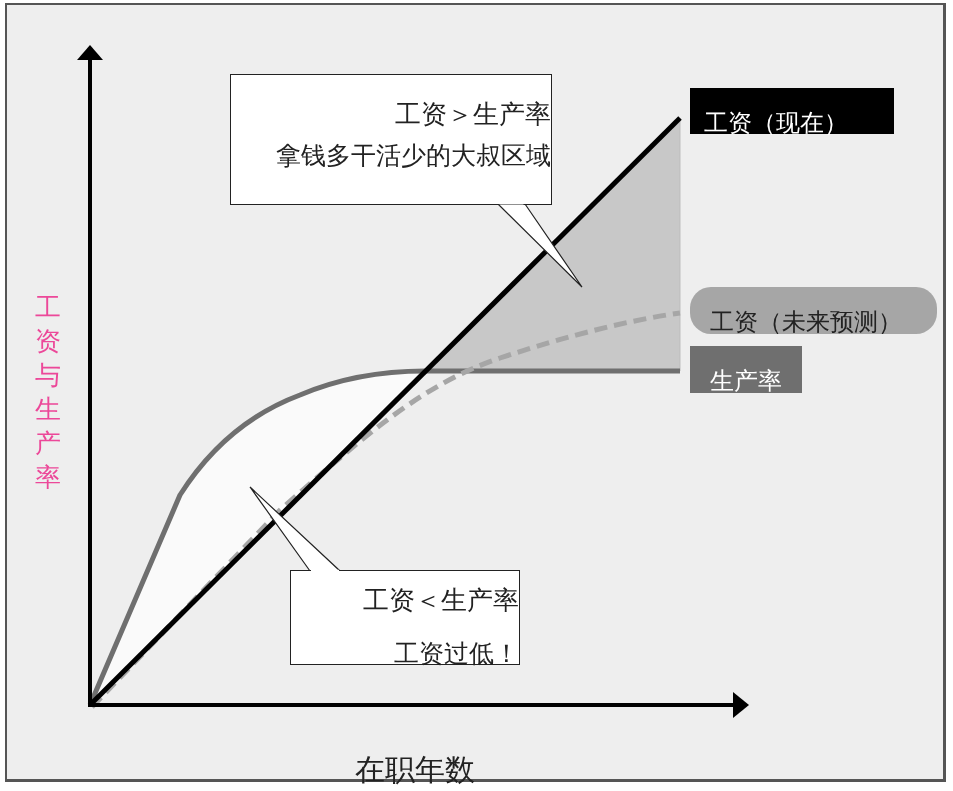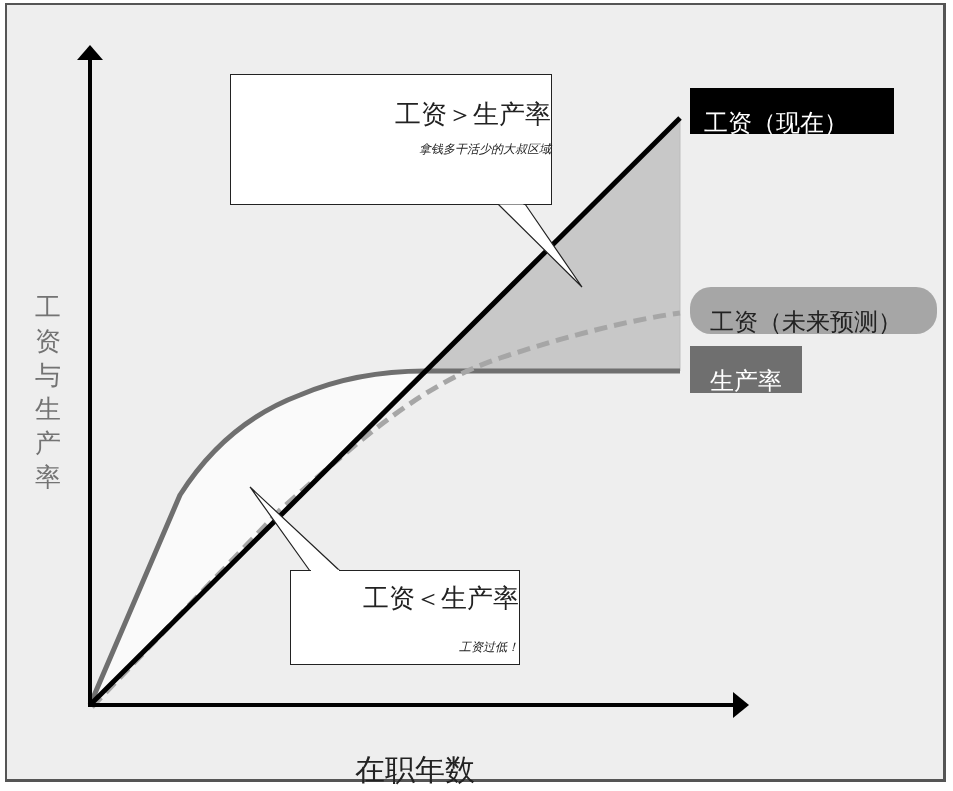--- a/index.html
+++ b/index.html
@@ -4,34 +4,34 @@
 <style>
   html, body { margin: 0; padding: 0; background: #ffffff; }
   body { width: 953px; height: 791px; position: relative; overflow: hidden;
          font-family: "DejaVu Serif", "Liberation Serif", serif; }
   .frame { position: absolute; left: 5px; top: 3px; width: 941px; height: 779px;
            background: #eeeeee; border: 2px solid #555; border-right-width: 3px; border-bottom-width: 3px; box-sizing: border-box; }
   svg.plot { position: absolute; left: 0; top: 0; }
   .callout { position: absolute; background: #ffffff; border: 1.5px solid #222;
              box-sizing: border-box; text-align: right; color: #222; }
   .callout .t1 { font-size: 26px; line-height: 1; }
-  .callout .t2 { font-size: 12px; line-height: 1; font-style: italic; }
+  .callout .t2 { font-size: 25px; line-height: 1; }
   #callout-top { left: 230px; top: 74px; width: 322px; height: 131px; }
   #callout-top .t1 { margin-top: 26px; }
   #callout-top .t2 { margin-top: 16px; }
   #callout-bottom { left: 290px; top: 570px; width: 230px; height: 95px; }
-  #callout-bottom .t1 { margin-top: 16px; font-family: Liberation Mono, monospace; }
+  #callout-bottom .t1 { margin-top: 16px; }
   #callout-bottom .t2 { margin-top: 28px; }
   .legend { position: absolute; font-size: 24px; line-height: 1; box-sizing: border-box;
             padding-top: 23px; padding-left: 14px; white-space: nowrap; }
   #legend-wage-now { left: 690px; top: 88px; width: 204px; height: 46px; background: #000; color: #fff; }
   #legend-wage-future { left: 690px; top: 287px; width: 247px; height: 47px; background: #a6a6a6; color: #222; padding-left: 20px; border-radius: 21px; }
   #legend-productivity { left: 690px; top: 346px; width: 112px; height: 47px; background: #6f6f6f; color: #fff; padding-left: 20px; }
   .ylabel { position: absolute; left: 33px; top: 290px; width: 30px; font-size: 26px;
-            line-height: 34px; text-align: center; color: #737373; }
+            line-height: 34px; text-align: center; color: #ec4899; }
   .xlabel { position: absolute; left: 355px; top: 750px; font-size: 30px; color: #222; }
 </style>
 </head>
 <body>
 
 <div class="frame"></div>
 
 <svg class="plot" width="953" height="791" viewBox="0 0 953 791">
 
   <path d="M425,371 L680,118 L680,371 Z" fill="#c8c8c8" stroke="#bdbdbd" stroke-width="1"></path>

